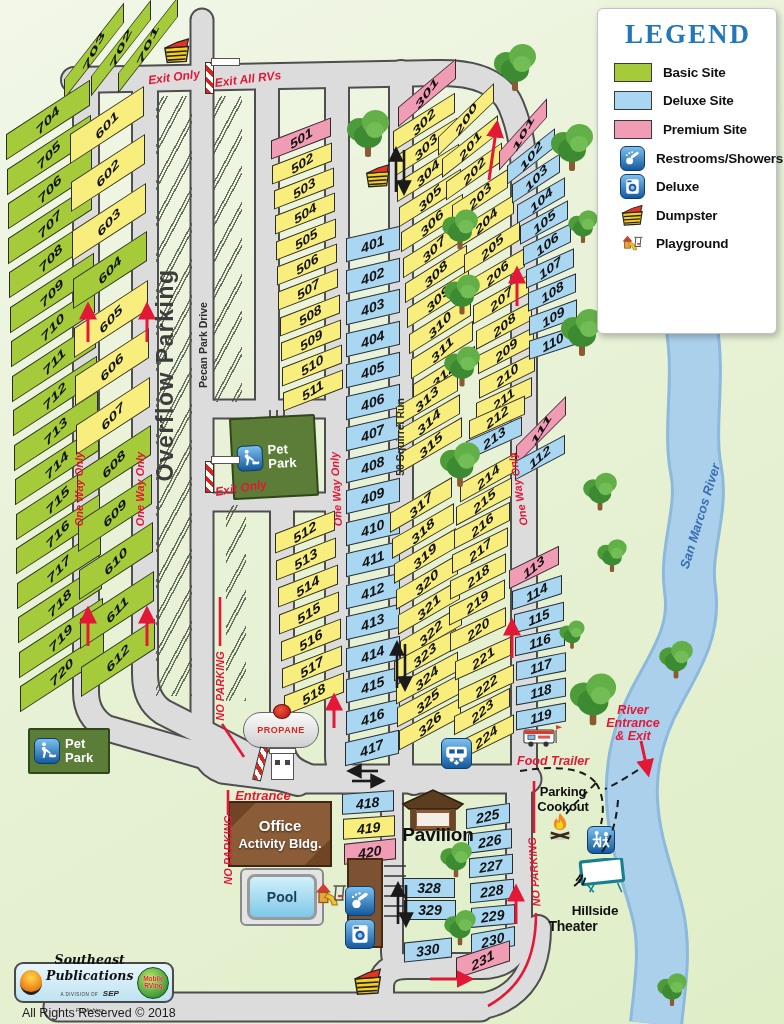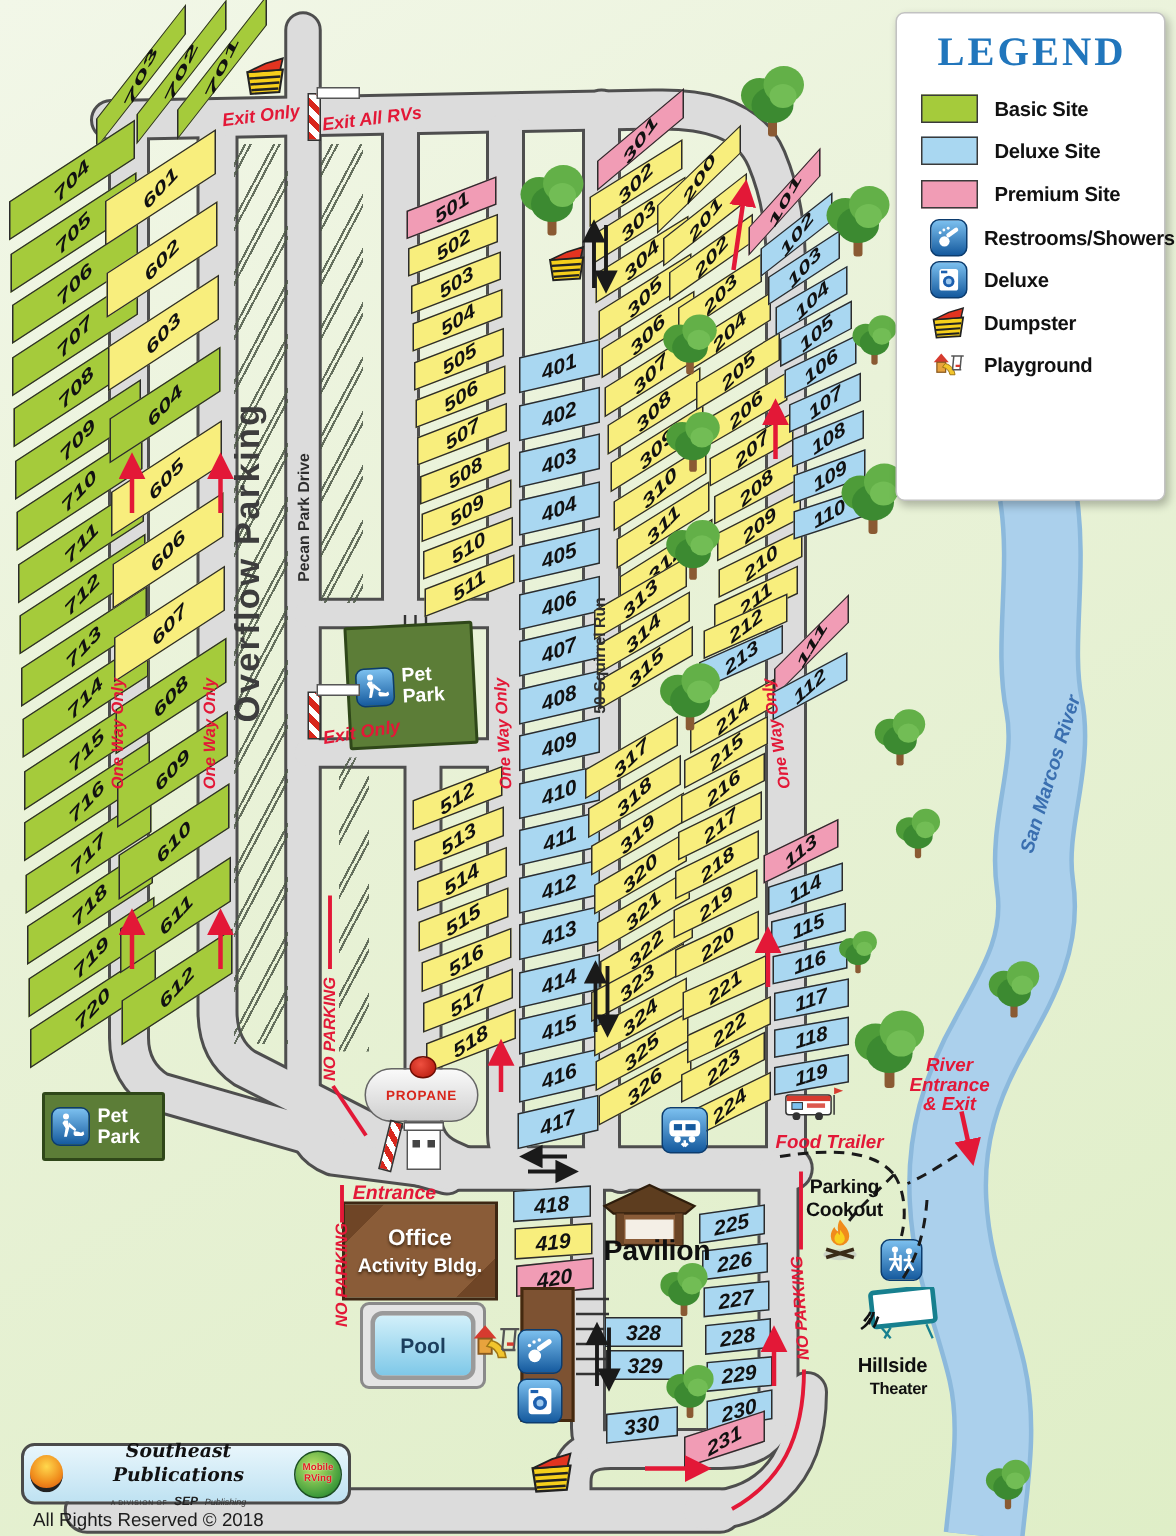--- a/index.html
+++ b/index.html
@@ -47,21 +47,21 @@
   .propane{background:linear-gradient(#fafafa,#cfcfcf);border:1.5px solid #666;border-radius:18px;display:flex;align-items:center;justify-content:center;z-index:26;}
   .propane b{color:#d8261c;font-size:9px;letter-spacing:.5px;}
   .propane::before{content:"";position:absolute;top:-9px;left:50%;margin-left:-8px;width:16px;height:13px;border-radius:50%;background:radial-gradient(circle at 40% 35%,#ef5040,#b01408);border:1px solid #6d0d04;}
   #legend{position:absolute;left:597px;top:8px;width:180px;height:326px;background:#fff;border:1px solid #c2c2c2;border-radius:6px;box-shadow:2px 3px 6px rgba(0,0,0,.25);z-index:60;padding:10px 0 0 16px;box-sizing:border-box;}
   #legend-title{font-family:"Liberation Serif",serif;font-weight:bold;font-size:27px;color:#2176bc;letter-spacing:2px;text-align:center;margin:0 14px 8px 0;}
   .lrow{display:flex;align-items:center;height:28.6px;gap:11px;}
   .lswatch{width:38px;height:19px;border:1.8px solid #3a3a3a;box-sizing:border-box;flex:0 0 auto;}
   .licon{width:25px;height:25px;flex:0 0 auto;margin-left:6px;}
   .licon.tile{background:linear-gradient(#7cc0ef,#155a9e);border:1.5px solid #0c3c6e;border-radius:6px;box-sizing:border-box;}
   .llabel{font-size:13.5px;font-weight:bold;color:#111;letter-spacing:-.2px;}
-  #footer-box{position:absolute;left:14px;top:962px;width:220px;height:41px;background:linear-gradient(#e8f6fc,#bfe2f2);border:2px solid #4a4a4a;border-radius:9px;z-index:60;display:flex;align-items:center;padding:2px 4px;box-sizing:border-box;gap:4px;}
+  #footer-box{position:absolute;left:14px;top:962px;width:160px;height:41px;background:linear-gradient(#e8f6fc,#bfe2f2);border:2px solid #4a4a4a;border-radius:9px;z-index:60;display:flex;align-items:center;padding:2px 4px;box-sizing:border-box;gap:4px;}
   .sun{width:22px;height:22px;border-radius:50%;background:radial-gradient(circle at 50% 35%,#ffd84d,#f08c1c 60%,#d8540f);border-bottom:3px solid #222;flex:0 0 auto;}
   .pubwrap{flex:1;text-align:center;line-height:1;}
   .pubname{font-family:"DejaVu Serif",serif;font-style:italic;font-weight:bold;font-size:12.5px;color:#111;}
   .pubdiv{font-size:4.5px;color:#333;letter-spacing:.5px;}
   .pubbrand{font-style:italic;font-weight:bold;font-size:8px;color:#222;}
   .pubsuffix{font-style:italic;font-size:6px;color:#333;}
   .badge{width:30px;height:30px;border-radius:50%;background:radial-gradient(circle at 40% 35%,#bfe66a,#3f9c3a 70%,#20642c);border:1px solid #1c4f22;color:#e02020;font-weight:bold;font-size:6.5px;line-height:1.05;display:flex;flex-direction:column;align-items:center;justify-content:center;text-shadow:0 0 1px #fff;flex:0 0 auto;}
   #rights{position:absolute;left:22px;top:1006px;font-size:12.5px;color:#1c1c1c;z-index:60;font-family:"Liberation Sans",sans-serif;}
 </style>
 </head>
@@ -960,18 +960,18 @@
     <div class="mlabel c-red" style="left: 534px; top: 872px; font-size: 11px; transform: translate(-50%, -50%) rotate(-94deg);">NO PARKING</div>
     <div class="mlabel c-red" style="left: 263px; top: 795px; font-size: 13px; transform: translate(-50%, -50%) rotate(0deg);">Entrance</div>
     <div class="mlabel c-red" style="left: 553px; top: 761px; font-size: 12.5px; transform: translate(-50%, -50%) rotate(0deg);">Food Trailer</div>
     <div class="mlabel c-red" style="left: 633px; top: 710px; font-size: 12.5px; transform: translate(-50%, -50%) rotate(0deg);">River</div>
     <div class="mlabel c-red" style="left: 633px; top: 723px; font-size: 12.5px; transform: translate(-50%, -50%) rotate(0deg);">Entrance</div>
     <div class="mlabel c-red" style="left: 633px; top: 736px; font-size: 12.5px; transform: translate(-50%, -50%) rotate(0deg);">&amp; Exit</div>
     <div class="mlabel c-river" style="left: 700px; top: 516px; font-size: 13px; transform: translate(-50%, -50%) rotate(-73deg);">San Marcos River</div>
     <div class="mlabel c-blk" style="left: 563px; top: 791px; font-size: 13px; transform: translate(-50%, -50%) rotate(0deg);">Parking</div>
     <div class="mlabel c-blk" style="left: 563px; top: 806px; font-size: 13px; transform: translate(-50%, -50%) rotate(0deg);">Cookout</div>
     <div class="mlabel c-blk" style="left: 595px; top: 910px; font-size: 13.5px; transform: translate(-50%, -50%) rotate(0deg);">Hillside</div>
-    <div class="mlabel c-blk" style="left: 599px; top: 926px; font-size: 11px; transform: translate(-50%, -50%) rotate(0deg);">Theater</div>
+    <div class="mlabel c-blk" style="left: 573px; top: 926px; font-size: 14px; transform: translate(-50%, -50%) rotate(0deg);">Theater</div>
     <div class="mlabel c-blk" style="left: 438px; top: 835px; font-size: 19px; transform: translate(-50%, -50%) rotate(0deg);">Pavilion</div>
     <div class="mlabel c-big" style="left: 165px; top: 375px; font-size: 23px; transform: translate(-50%, -50%) rotate(-90deg);">Overflow Parking</div>
     <div class="mlabel c-road" style="left: 203px; top: 345px; font-size: 10.5px; transform: translate(-50%, -50%) rotate(-90deg);">Pecan Park Drive</div>
     <div class="mlabel c-road" style="left: 400px; top: 437px; font-size: 10.5px; transform: translate(-50%, -50%) rotate(-90deg);">50 Squirrel Run</div>
   </div>
 
 </body></html>

